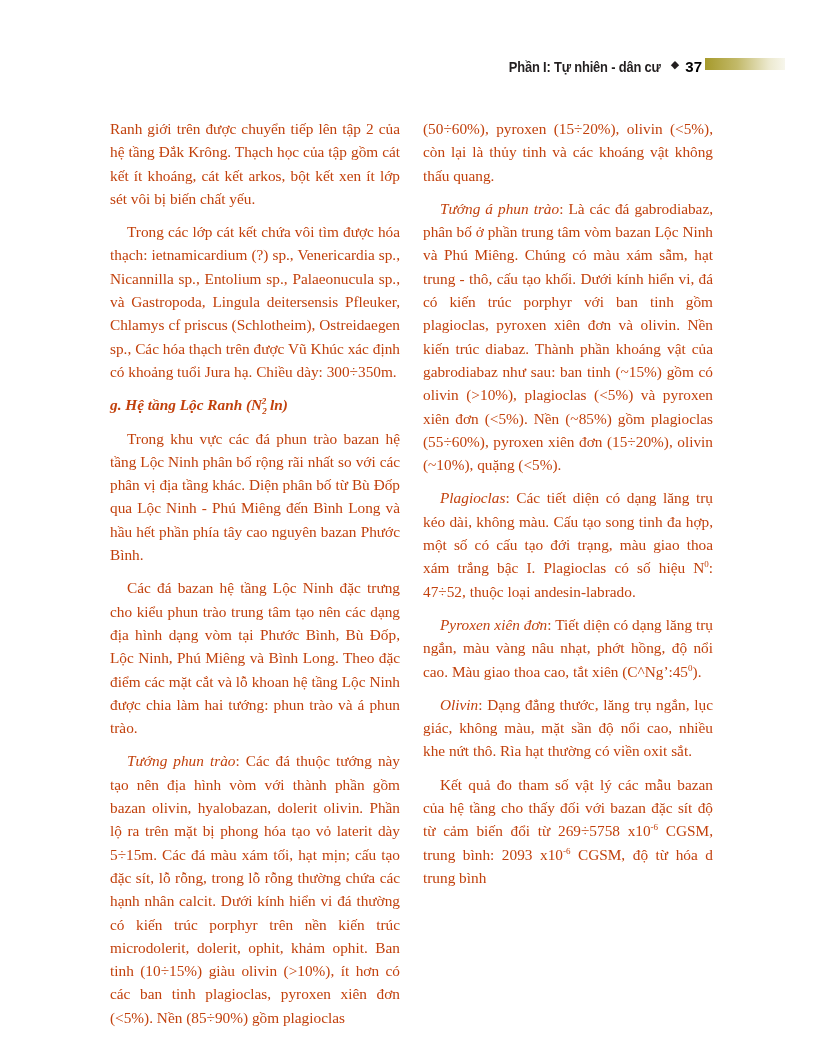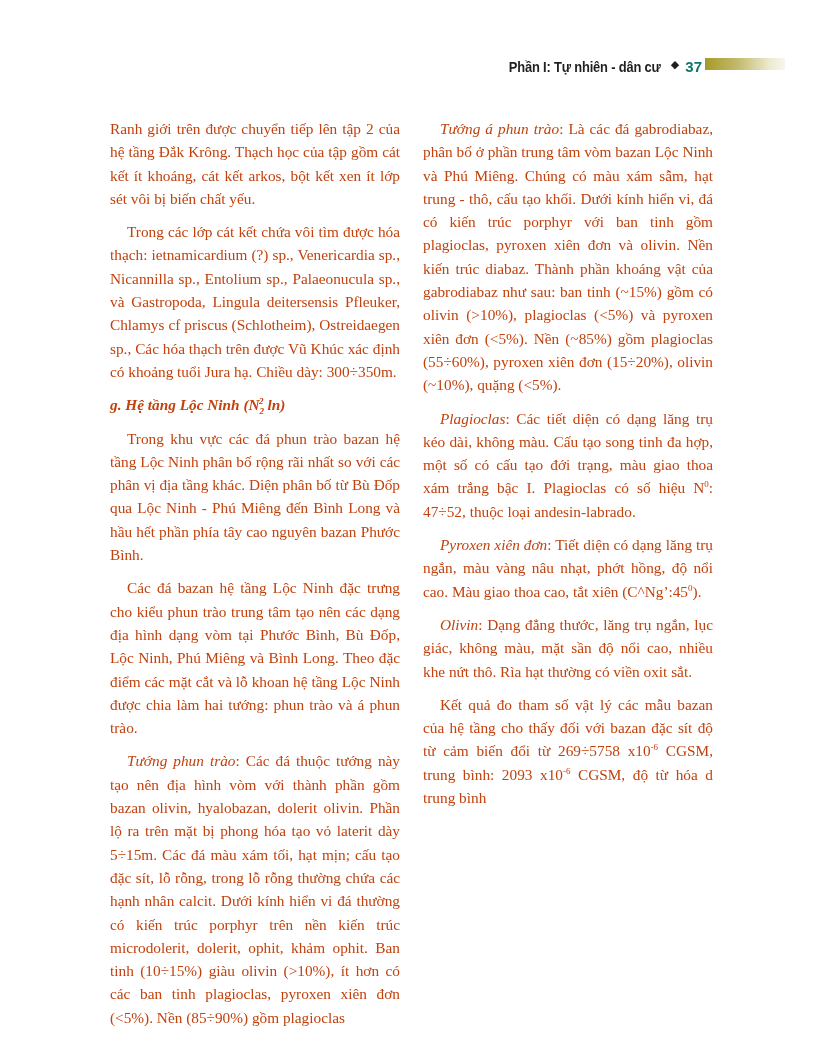--- a/index.html
+++ b/index.html
@@ -10,21 +10,21 @@
   }
   .header-title {
     font-family: "Liberation Sans", sans-serif; font-weight: bold;
     font-size: 15px; color: #231f20; letter-spacing: -0.2px;
     transform: scaleX(0.86); transform-origin: right center;
     margin-right: 4px; white-space: nowrap;
   }
   .header-diamond { font-size: 11px; color: #231f20; margin: 0 6px 0 6px; font-family: "DejaVu Sans", sans-serif; }
   .header-page {
     font-family: "Liberation Sans", sans-serif; font-weight: bold;
-    font-size: 15px; color: #0f766e; margin-right: 3px;
+    font-size: 15px; color: #000000; margin-right: 3px;
   }
   .header-bar {
     width: 80px; height: 12px; margin-right: 31px;
     background: linear-gradient(to right, #a69a2c 0%, #c2b969 40%, #ece9cf 80%, #f7f6ec 100%);
   }
   .col {
     position: absolute; top: 117px;
     font-family: "Liberation Serif", serif; font-size: 15.3px;
     line-height: 23.3px; color: #c2410c; text-align: justify;
   }
@@ -43,25 +43,26 @@
 <div class="header">
   <span class="header-title">Phần I: Tự nhiên - dân cư</span>
   <span class="header-diamond">◆</span>
   <span class="header-page">37</span>
   <span class="header-bar"></span>
 </div>
 
 <div class="col col-left">
   <p class="first">Ranh giới trên được chuyển tiếp lên tập 2 của hệ tầng Đắk Krông. Thạch học của tập gồm cát kết ít khoáng, cát kết arkos, bột kết xen ít lớp sét vôi bị biến chất yếu.</p>
   <p class="ind">Trong các lớp cát kết chứa vôi tìm được hóa thạch: ietnamicardium (?) sp., Venericardia sp., Nicannilla sp., Entolium sp., Palaeonucula sp., và Gastropoda, Lingula deitersensis Pfleuker, Chlamys cf priscus (Schlotheim), Ostreidaegen sp., Các hóa thạch trên được Vũ Khúc xác định có khoảng tuổi Jura hạ. Chiều dày: 300÷350m.</p>
-  <p class="heading"><span>g. Hệ tầng Lộc Ninh (N</span><sub>2</sub><sup style="margin-left:-5px">2</sup><span> ln)</span></p>
+  <p class="heading"><span>g. Hệ tầng Lộc Ranh (N</span><sub>2</sub><sup style="margin-left:-5px">2</sup><span> ln)</span></p>
   <p class="ind">Trong khu vực các đá phun trào bazan hệ tầng Lộc Ninh phân bố rộng rãi nhất so với các phân vị địa tầng khác. Diện phân bố từ Bù Đốp qua Lộc Ninh - Phú Miêng đến Bình Long và hầu hết phần phía tây cao nguyên bazan Phước Bình.</p>
   <p class="ind">Các đá bazan hệ tầng Lộc Ninh đặc trưng cho kiểu phun trào trung tâm tạo nên các dạng địa hình dạng vòm tại Phước Bình, Bù Đốp, Lộc Ninh, Phú Miêng và Bình Long. Theo đặc điểm các mặt cắt và lỗ khoan hệ tầng Lộc Ninh được chia làm hai tướng: phun trào và á phun trào.</p>
   <p class="ind"><em>Tướng phun trào</em><span>: Các đá thuộc tướng này tạo nên địa hình vòm với thành phần gồm bazan olivin, hyalobazan, dolerit olivin. Phần lộ ra trên mặt bị phong hóa tạo vỏ laterit dày 5÷15m. Các đá màu xám tối, hạt mịn; cấu tạo đặc sít, lỗ rỗng, trong lỗ rỗng thường chứa các hạnh nhân calcit. Dưới kính hiển vi đá thường có kiến trúc porphyr trên nền kiến trúc microdolerit, dolerit, ophit, khảm ophit. Ban tinh (10÷15%) giàu olivin (&gt;10%), ít hơn có các ban tinh plagioclas, pyroxen xiên đơn (&lt;5%). Nền (85÷90%) gồm plagioclas</span></p>
 </div>
 
 <div class="col col-right">
+  <p class="first">(50÷60%), pyroxen (15÷20%), olivin (&lt;5%), còn lại là thủy tinh và các khoáng vật không thấu quang.</p>
   <p class="ind"><em>Tướng á phun trào</em><span>: Là các đá gabrodiabaz, phân bố ở phần trung tâm vòm bazan Lộc Ninh và Phú Miêng. Chúng có màu xám sẫm, hạt trung - thô, cấu tạo khối. Dưới kính hiển vi, đá có kiến trúc porphyr với ban tinh gồm plagioclas, pyroxen xiên đơn và olivin. Nền kiến trúc diabaz. Thành phần khoáng vật của gabrodiabaz như sau: ban tinh (~15%) gồm có olivin (&gt;10%), plagioclas (&lt;5%) và pyroxen xiên đơn (&lt;5%). Nền (~85%) gồm plagioclas (55÷60%), pyroxen xiên đơn (15÷20%), olivin (~10%), quặng (&lt;5%).</span></p>
   <p class="ind"><em>Plagioclas</em><span>: Các tiết diện có dạng lăng trụ kéo dài, không màu. Cấu tạo song tinh đa hợp, một số có cấu tạo đới trạng, màu giao thoa xám trắng bậc I. Plagioclas có số hiệu N</span><sup>0</sup><span>: 47÷52, thuộc loại andesin-labrado.</span></p>
   <p class="ind"><em>Pyroxen xiên đơn</em><span>: Tiết diện có dạng lăng trụ ngắn, màu vàng nâu nhạt, phớt hồng, độ nổi cao. Màu giao thoa cao, tắt xiên (C^Ng’:45</span><sup>0</sup><span>).</span></p>
   <p class="ind"><em>Olivin</em><span>: Dạng đẳng thước, lăng trụ ngắn, lục giác, không màu, mặt sần độ nổi cao, nhiều khe nứt thô. Rìa hạt thường có viền oxit sắt.</span></p>
   <p class="ind"><span>Kết quả đo tham số vật lý các mẫu bazan của hệ tầng cho thấy đối với bazan đặc sít độ từ cảm biến đổi từ 269÷5758 x10</span><sup>-6</sup><span> CGSM, trung bình: 2093 x10</span><sup>-6</sup><span> CGSM, độ từ hóa d trung bình</span></p>
 </div>
 
 </body></html>

